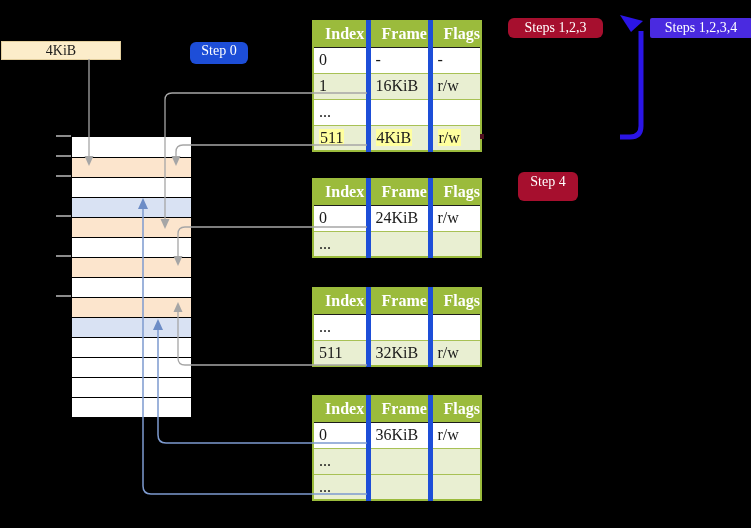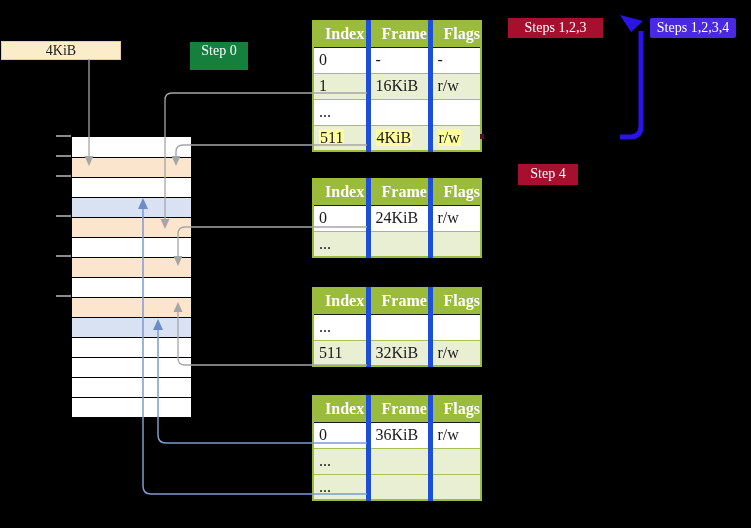--- a/index.html
+++ b/index.html
@@ -42,21 +42,21 @@
   table.pt-table td {
     height:26px; box-sizing:border-box; padding:0 3px 0 5px;
     border-top:1px solid #a8c155; vertical-align:middle;
   }
   table.pt-table th + th, table.pt-table td + td { border-left:5px solid #1d4ed8; }
   table.pt-table tr.shaded td { background:#e9efd2; }
   .hl { background:#ffff9e; padding:0 1px; }
   
   .badge {
     position:absolute; color:#ffffff; font-size:14px; text-align:center;
-    border-radius:0; white-space:nowrap;
+    border-radius:6px; white-space:nowrap;
   }
   
   #overlay { position:absolute; left:0; top:0; pointer-events:none; }
   .edge-mark { position:absolute; left:480px; top:134px; width:4px; height:5px; background:#50101f; }
 </style>
 </head>
 <body>
 
 <div id="canvas">
 
@@ -199,24 +199,24 @@
           <td></td>
         </tr>
         <tr class="shaded">
           <td><span>...</span></td>
           <td></td>
           <td></td>
         </tr>
       </tbody>
     </table>
 
-  <div class="badge" style="left: 190px; top: 42px; width: 58px; height: 28px; line-height: 18px; background: #15803d;">Step 0</div>
+  <div class="badge" style="left: 190px; top: 42px; width: 58px; height: 22px; line-height: 18px; background: #1d4ed8;">Step 0</div>
   <div class="badge" style="left: 508px; top: 18px; width: 95px; height: 20px; line-height: 20px; background: rgb(166, 15, 46);">Steps 1,2,3</div>
-  <div class="badge" style="left: 650px; top: 18px; width: 86px; height: 20px; line-height: 20px; border-radius: 2px; background: rgb(74, 42, 224);">Steps 1,2,3,4</div>
-  <div class="badge" style="left: 518px; top: 164px; width: 60px; height: 21px; line-height: 19px; background: rgb(166, 15, 46);">Step 4</div>
+  <div class="badge" style="left: 650px; top: 18px; width: 102px; height: 20px; line-height: 20px; border-radius: 2px; background: rgb(74, 42, 224);">Steps 1,2,3,4</div>
+  <div class="badge" style="left: 518px; top: 172px; width: 60px; height: 29px; line-height: 19px; background: rgb(166, 15, 46);">Step 4</div>
 
   <div class="edge-mark"></div>
 
   <svg id="overlay" width="751" height="528" viewBox="0 0 751 528">
 
     <g stroke="#a6a6a6" fill="#a6a6a6">
       <path d="M89,59 V156" fill="none" stroke-width="1.3"></path>
       <polygon points="89,166 84.5,156 93.5,156" stroke="none"></polygon>
     </g>
 

